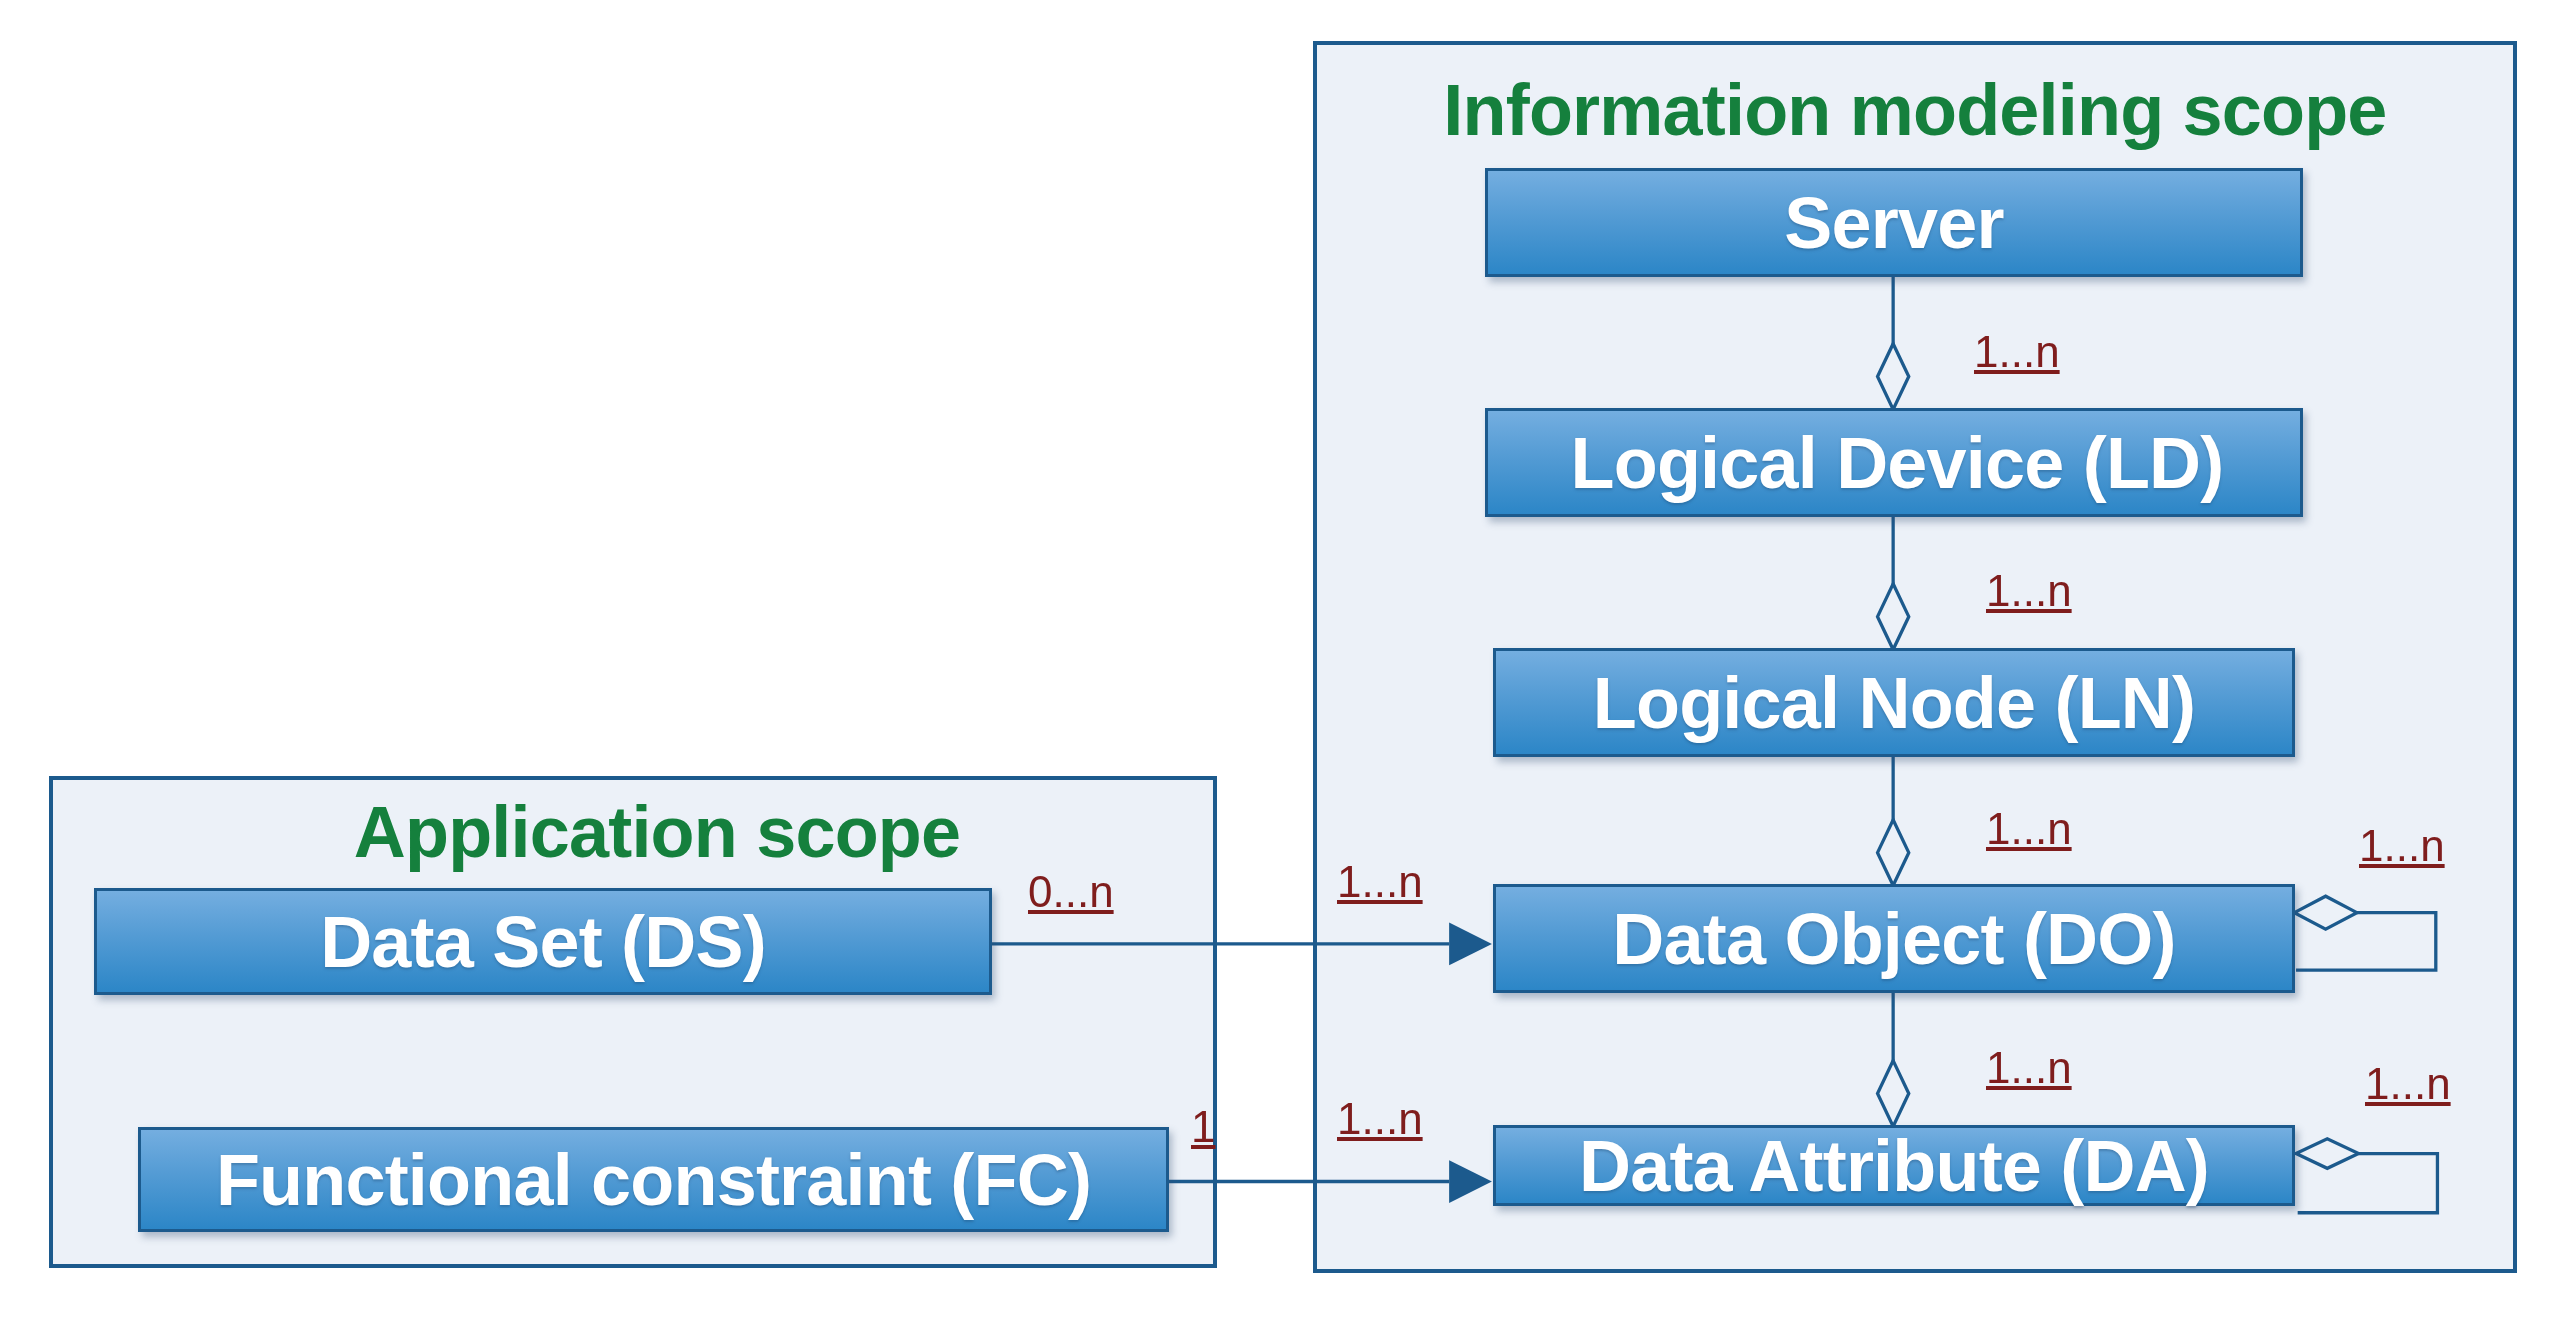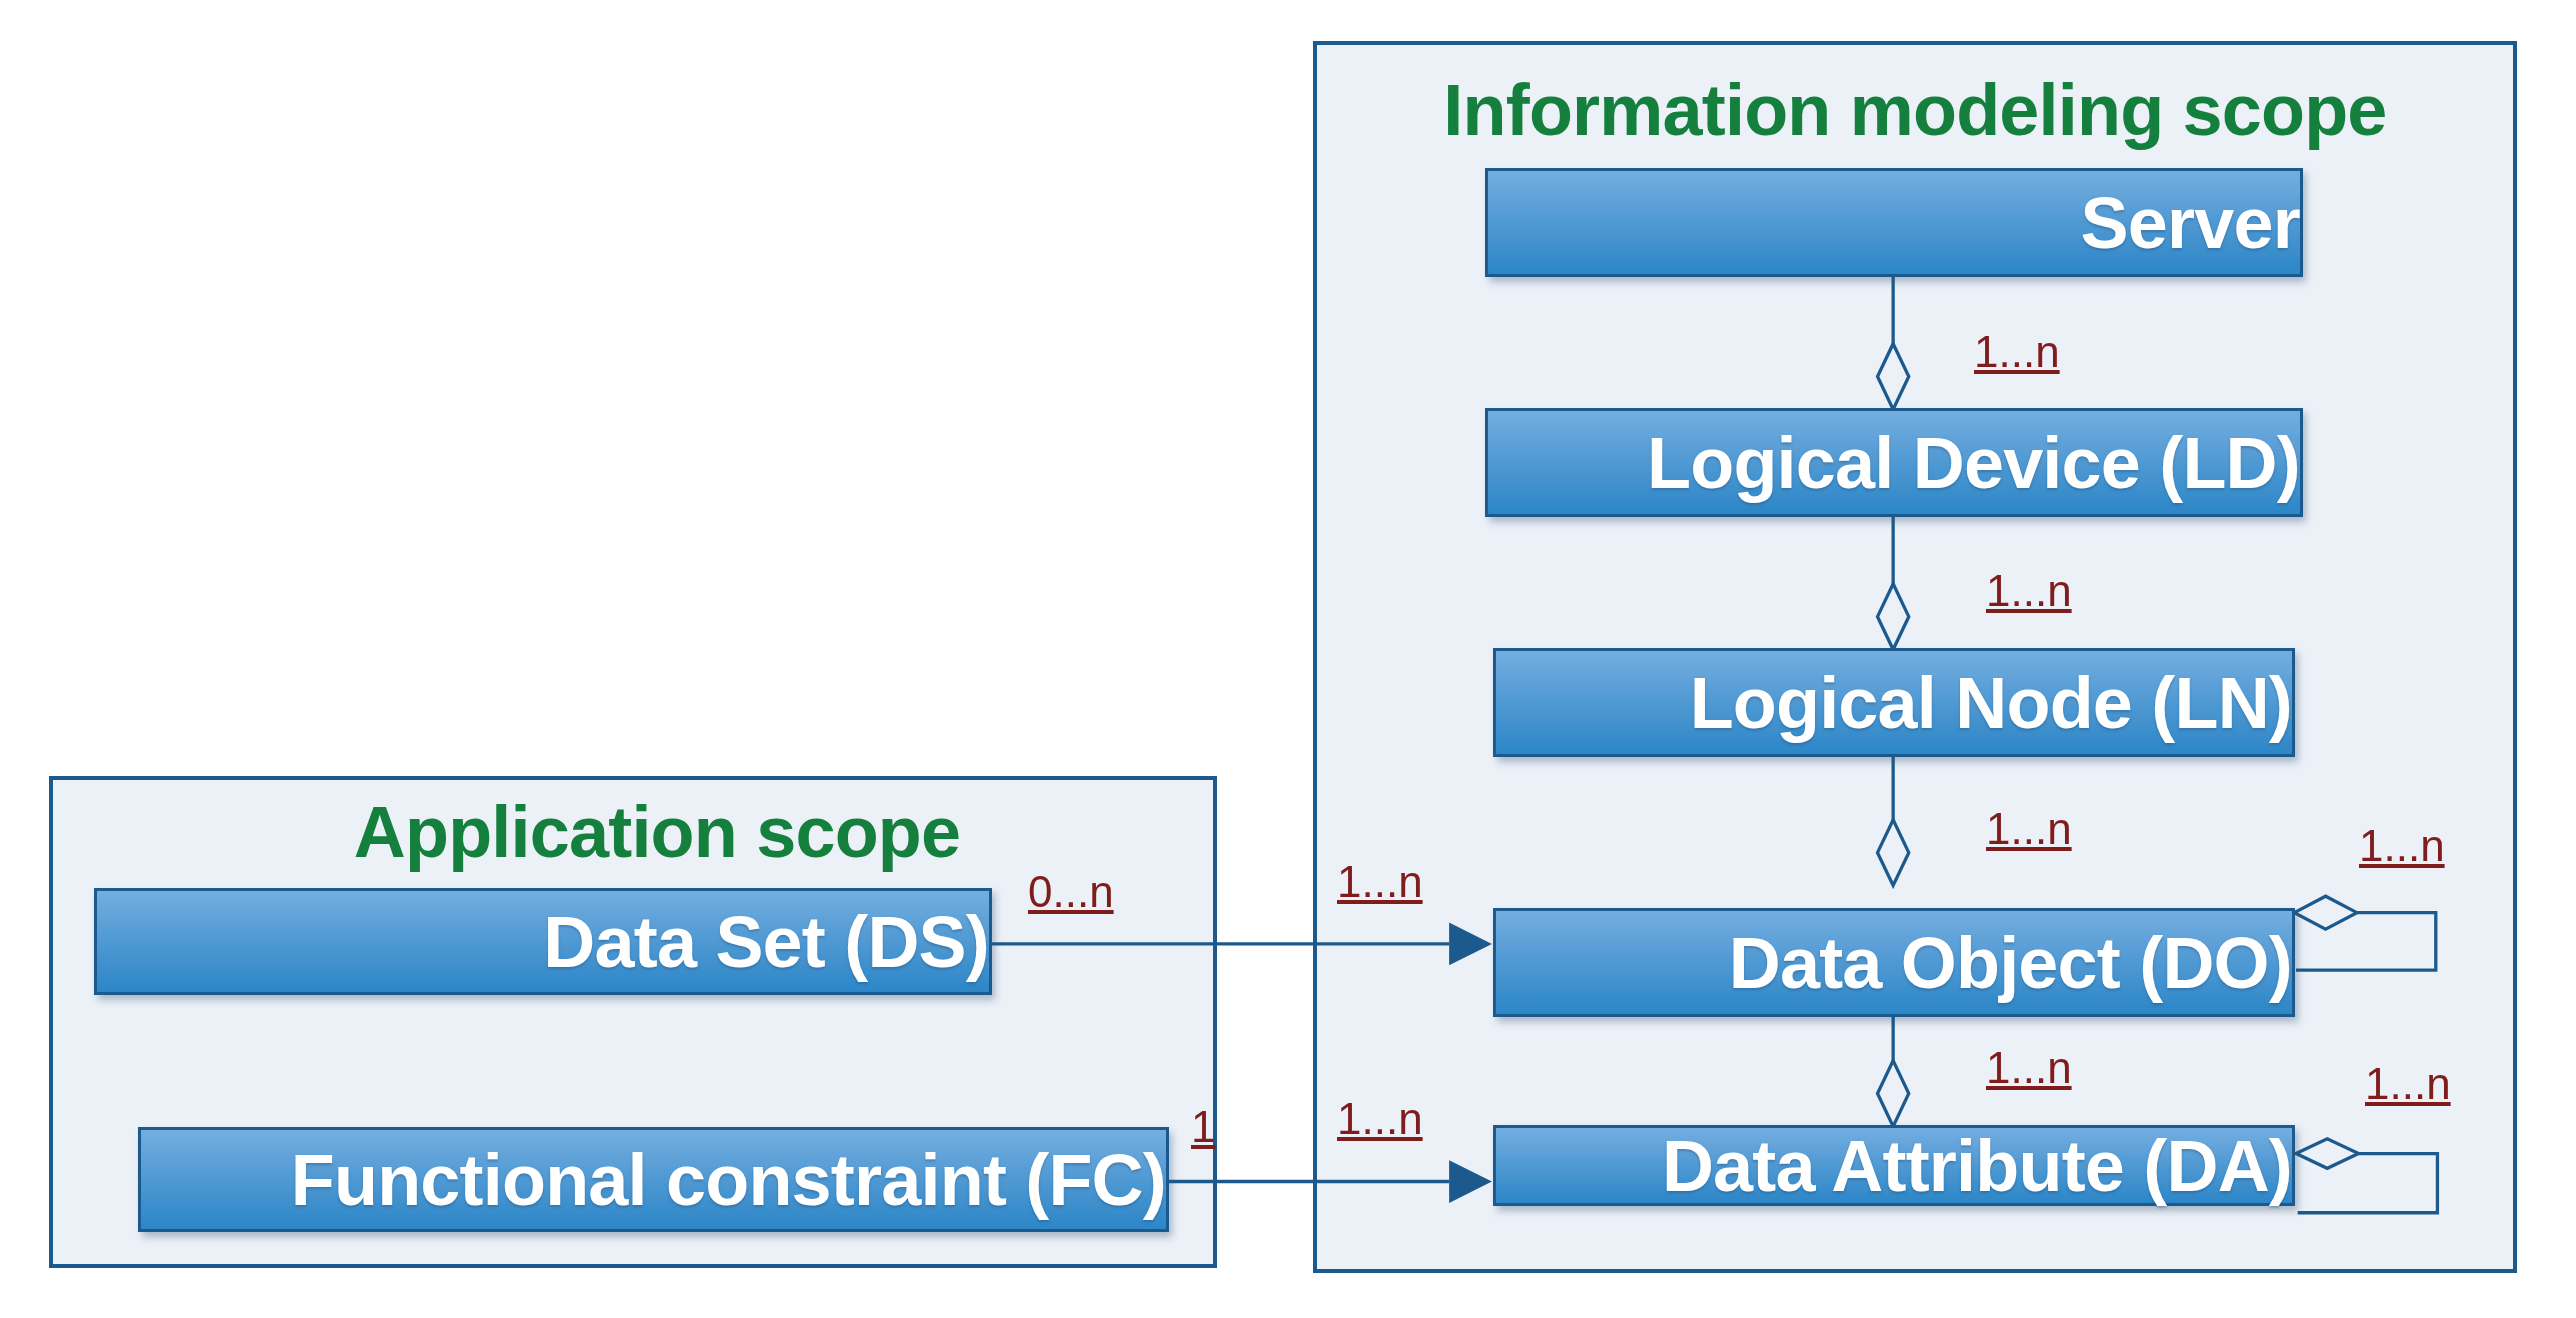--- a/index.html
+++ b/index.html
@@ -25,21 +25,21 @@
     letter-spacing:-0.8px;
     white-space:nowrap;
   }
   .node{
     position:absolute;
     box-sizing:border-box;
     border:3.3px solid #1C5A8D;
     background:linear-gradient(180deg,#74AEE0 0%,#539BD4 45%,#2C86C7 100%);
     display:flex;
     align-items:center;
-    justify-content:flex-end;
+    justify-content:center;
     box-shadow:4.1px 5px 7.4px rgba(45,75,110,0.35);
   }
   .node span{
     color:#ffffff;
     font-weight:bold;
     font-size:72px;
     white-space:nowrap;
     letter-spacing:-0.8px;
     text-shadow:0 1.6px 2.5px rgba(30,70,110,0.35);
   }
@@ -108,21 +108,21 @@
 
 <div class="node" style="left:1485px;top:168px;width:818px;height:109px;">
   <span>Server</span>
 </div>
 <div class="node" style="left:1485px;top:408px;width:818px;height:109px;padding-left:6px;">
   <span>Logical Device (LD)</span>
 </div>
 <div class="node" style="left:1493px;top:648px;width:802px;height:109px;">
   <span>Logical Node (LN)</span>
 </div>
-<div class="node" style="left:1493px;top:884px;width:802px;height:109px;margin-top:24px;">
+<div class="node" style="left:1493px;top:884px;width:802px;height:109px;">
   <span>Data Object (DO)</span>
 </div>
 <div class="node" style="left:1493px;top:1125px;width:802px;height:81px;">
   <span>Data Attribute (DA)</span>
 </div>
 <div class="node" style="left:94px;top:888px;width:898px;height:107px;">
   <span>Data Set (DS)</span>
 </div>
 <div class="node" style="left:94px;top:1127px;width:1031px;height:105px;margin-left:44px;">
   <span>Functional constraint (FC)</span>

